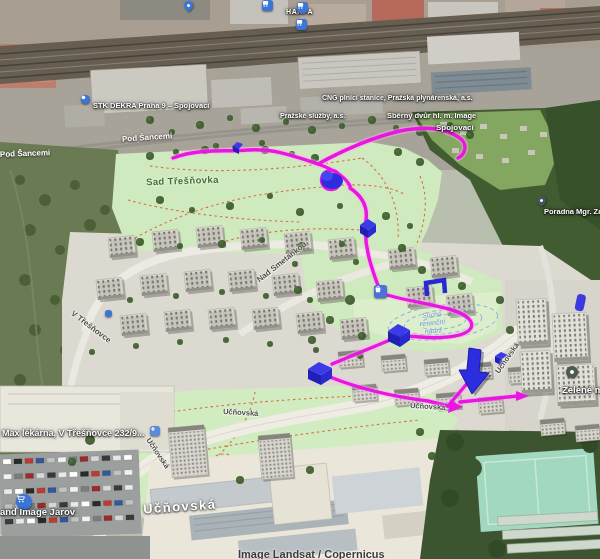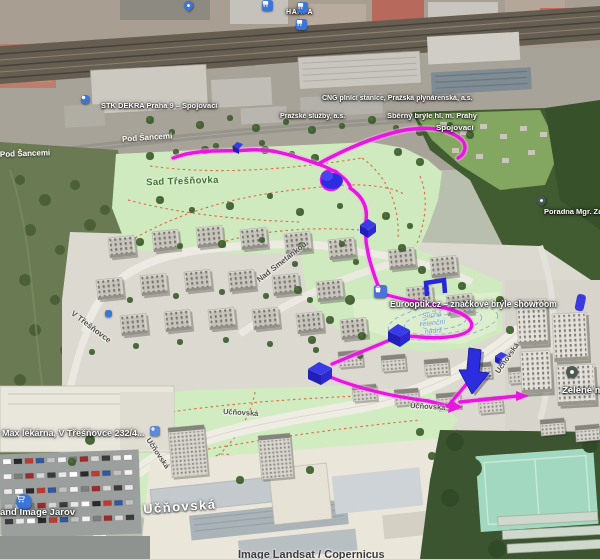--- a/index.html
+++ b/index.html
@@ -775,25 +775,25 @@
         <circle cx="2.5" cy="6.8" r=".9" fill="#fff"></circle>
         <circle cx="5.5" cy="6.8" r=".9" fill="#fff"></circle>
       </svg>
 </div>
 
 <div class="circ-icon" style="left:81px;top:95px;width:9px;height:9px;">
   <svg width="5" height="5" viewBox="0 0 6 6">
         <circle cx="3" cy="3" r="2.2" fill="#fff"></circle>
       </svg>
 </div>
-<div class="lbl poi" style="left:93px;top:101px;font-size:7.5px;margin-left:8px;">STK DEKRA Praha 9 – Spojovací</div>
+<div class="lbl poi" style="left:93px;top:101px;font-size:7.5px;">STK DEKRA Praha 9 – Spojovací</div>
 
 <div class="lbl poi" style="left:322px;top:94px;font-size:7px;">CNG plnicí stanice, Pražská plynárenská, a.s.</div>
 <div class="lbl poi" style="left:280px;top:112px;font-size:7px;">Pražské služby, a.s.</div>
-<div class="lbl poi" style="left:387px;top:111px;font-size:7.5px;">Sběrný brýle hl. m. Prahy</div>
+<div class="lbl poi" style="left:387px;top:111px;font-size:7.5px;">Sběrný dvůr hl. m. Image</div>
 <div class="lbl poi" style="left:436px;top:123px;font-size:8px;">Spojovací</div>
 
 <div class="lbl street-w" style="left:0px;top:149px;transform:rotate(-2deg);">Pod Šancemi</div>
 <div class="lbl street-w" style="left:122px;top:133px;transform:rotate(-4deg);">Pod Šancemi</div>
 
 <div class="lbl park-l" style="left:146px;top:175px;transform:rotate(-2deg);">Sad Třešňovka</div>
 
 <div class="pin dark" style="left:537px;top:196px;">
       <i></i>
     </div>
@@ -802,35 +802,34 @@
 <div class="lbl street" style="left:258px;top:276px;transform:rotate(-38deg);transform-origin:left center;font-size:8px;">Nad Smetankou</div>
 
 <div class="lbl street" style="left:72px;top:308px;transform:rotate(37deg);transform-origin:left center;font-size:8px;">V Třešňovce</div>
 
 <div class="sq-icon" style="left:374px;top:285px;width:13px;height:13px;background:#4a72d8;">
   <svg width="8" height="8" viewBox="0 0 8 8">
         <path d="M1.5,2.8 h5 l-.5,4.4 h-4 z" fill="#fff"></path>
         <path d="M2.6,2.8 a1.4,1.4 0 0 1 2.8,0" stroke="#fff" stroke-width=".8" fill="none"></path>
       </svg>
 </div>
-<div class="lbl poi" style="left:390px;top:299px;font-size:8.5px;">Eurooptik.cz – značkové brýle showroom</div>
 
 <div class="lbl water-l" style="left:420px;top:311px;transform:rotate(-6deg);">
   <span>Suchá</span><br>
   <span>retenční</span><br>
   <span>nádrž</span>
 </div>
 
 <div class="lbl street" style="left:497px;top:368px;transform:rotate(-55deg);transform-origin:left center;">Učňovská</div>
 <div class="lbl street" style="left:410px;top:402px;transform:rotate(3deg);">Učňovská</div>
 <div class="lbl street" style="left:223px;top:408px;transform:rotate(3deg);">Učňovská</div>
 <div class="lbl street" style="left:148px;top:434px;transform:rotate(56deg);transform-origin:left center;">Učňovská</div>
 <div class="lbl big-street" style="left:143px;top:499px;transform:rotate(-4deg);">Učňovská</div>
 
-<div class="lbl poi" style="left:2px;top:428px;font-size:9px;">Max lékárna, V Třešňovce 232/4...</div>
+<div class="lbl poi" style="left:2px;top:428px;font-size:9px;">Max lékárna, V Třešňovce 232/9...</div>
 <div class="sq-icon" style="left:150px;top:426px;width:10px;height:10px;background:#5a8ad8;">
   <svg width="6" height="6" viewBox="0 0 6 6">
         <path d="M2.4,1 h1.2 v1.4 H5 v1.2 H3.6 V5 H2.4 V3.6 H1 V2.4 h1.4 z" fill="#fff"></path>
       </svg>
 </div>
 
 <div class="circ-icon" style="left:16px;top:494px;width:16px;height:16px;">
   <svg width="10" height="10" viewBox="0 0 10 10">
         <path d="M1,2 h1.3 l.6,3.6 h4.6 l.9,-2.8 H3" stroke="#fff" stroke-width=".9" fill="none"></path>
         <circle cx="3.6" cy="7.6" r=".8" fill="#fff"></circle>

